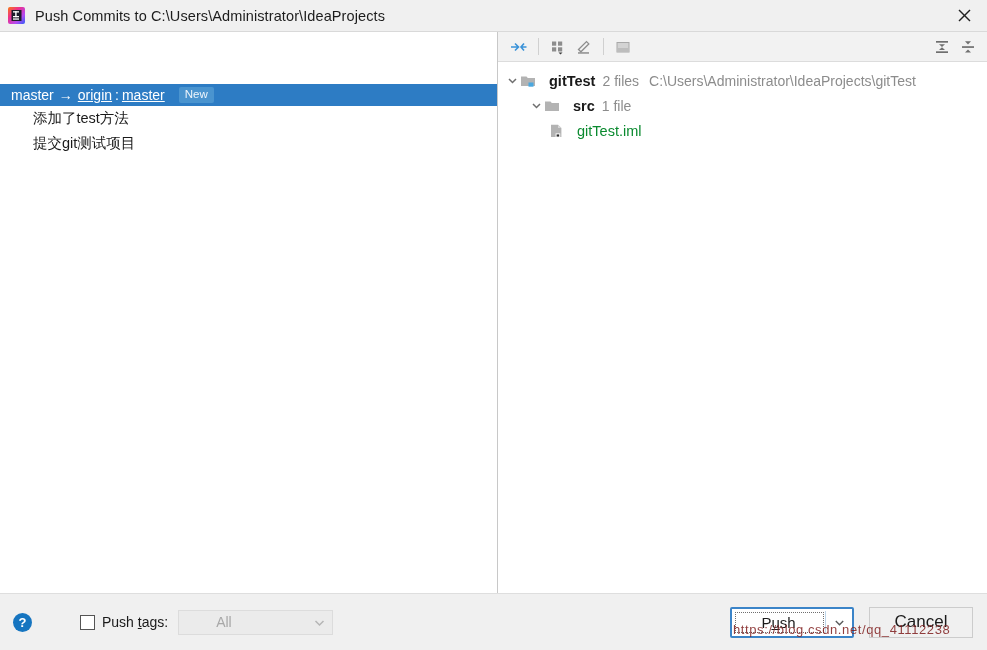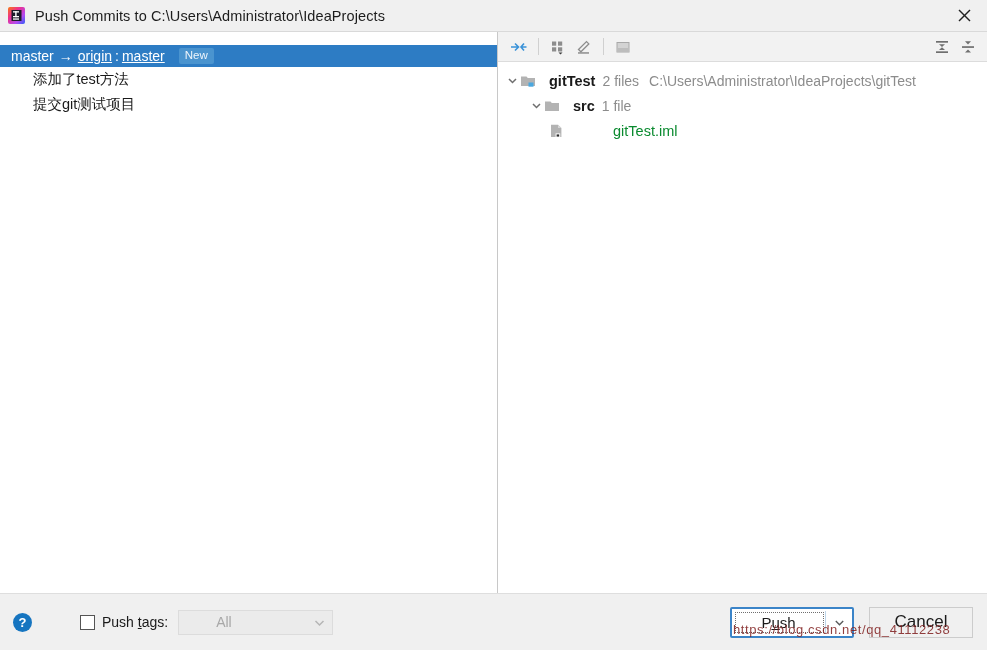--- a/index.html
+++ b/index.html
@@ -73,20 +73,21 @@
   }
 
   
   .commits-panel {
     width: 497px;
     min-width: 497px;
     background: #ffffff;
     position: relative;
     overflow: hidden;
     padding-top: 13px;
+    margin-top: 39px;
   }
   .repo-row {
     height: 22px;
     background: #2d7cc4;
     display: flex;
     align-items: center;
     padding-left: 11px;
     color: #ffffff;
     font-size: 14px;
     white-space: nowrap;
@@ -449,21 +450,21 @@
           <span class="node-icon">
             <svg width="17" height="16" viewBox="0 0 17 16">
               <path d="M1 3.5 h5.5 l1.3 1.6 H15 v8 H1 Z" fill="#b3b3b3"></path>
             </svg>
           </span>
           <span class="node-label bold">src</span>
           <span class="node-meta">1 file</span>
         </div>
 
 
-        <div class="tree-row" style="padding-left:50px;gap:36px;">
+        <div class="tree-row" style="padding-left:50px;">
           <span class="node-icon">
             <svg width="17" height="16" viewBox="0 0 17 16">
               <path d="M3 1.8 h7 l3.4 3.2 v9 H3 Z" fill="#b3b3b3"></path>
               <path d="M10 1.8 v3.2 h3.4 Z" fill="#d6d6d6"></path>
               <rect x="7.6" y="10.4" width="4.6" height="4.2" fill="#ffffff"></rect>
               <rect x="8.6" y="11.4" width="2.6" height="2.2" fill="#2b2b2b"></rect>
             </svg>
           </span>
           <span class="node-label green">gitTest.iml</span>
         </div>

